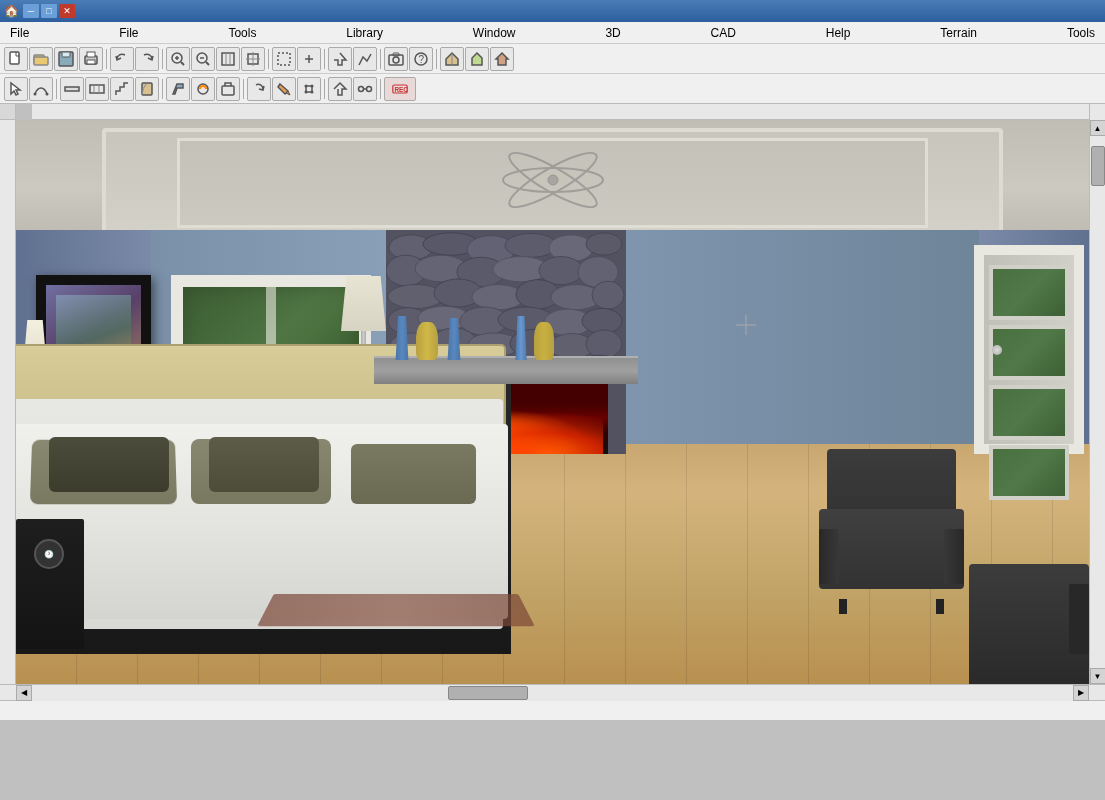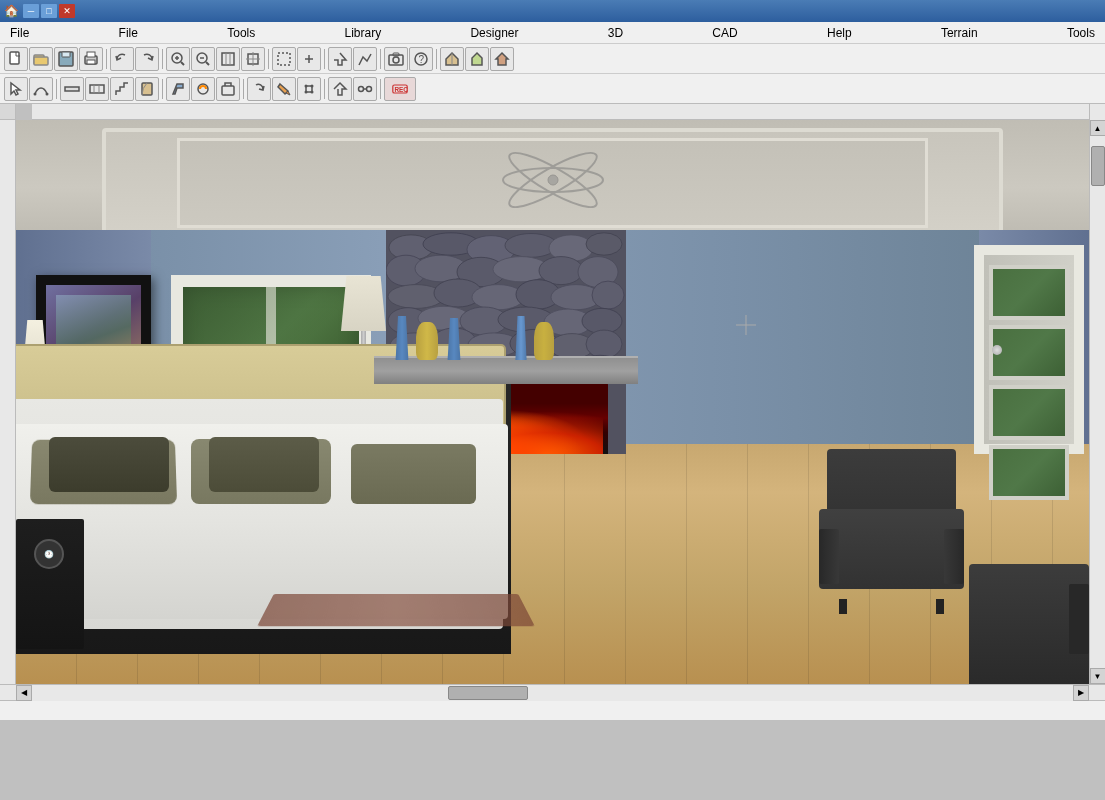--- a/index.html
+++ b/index.html
@@ -217,21 +217,21 @@
     <div class="win-btn maximize">□</div>
     <div class="win-btn close">✕</div>
   </div>
 </div>
 
 <div id="menu-bar">
   <div class="menu-item">File</div>
   <div class="menu-item">File</div>
   <div class="menu-item">Tools</div>
   <div class="menu-item">Library</div>
-  <div class="menu-item">Designer</div>
+  <div class="menu-item">Window</div>
   <div class="menu-item">3D</div>
   <div class="menu-item">CAD</div>
   <div class="menu-item">Help</div>
   <div class="menu-item">Terrain</div>
   <div class="menu-item">Tools</div>
 </div>
 
 <div id="toolbar1">
   <div class="tb-btn" title="New">
     <svg viewBox="0 0 16 16" fill="none">

